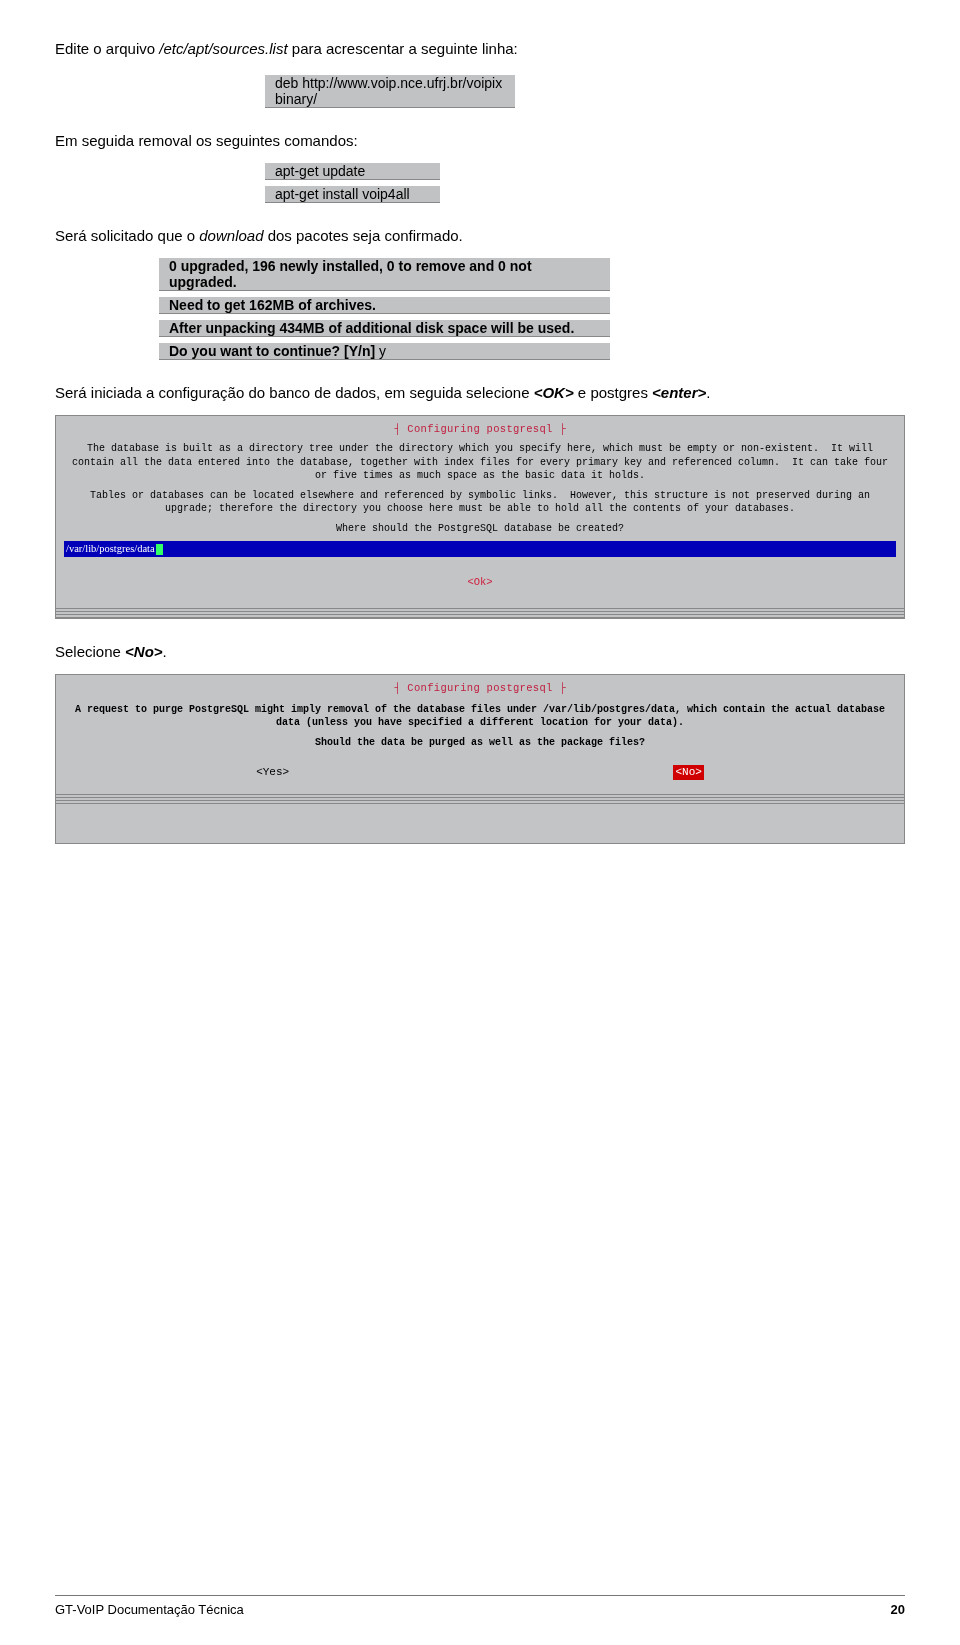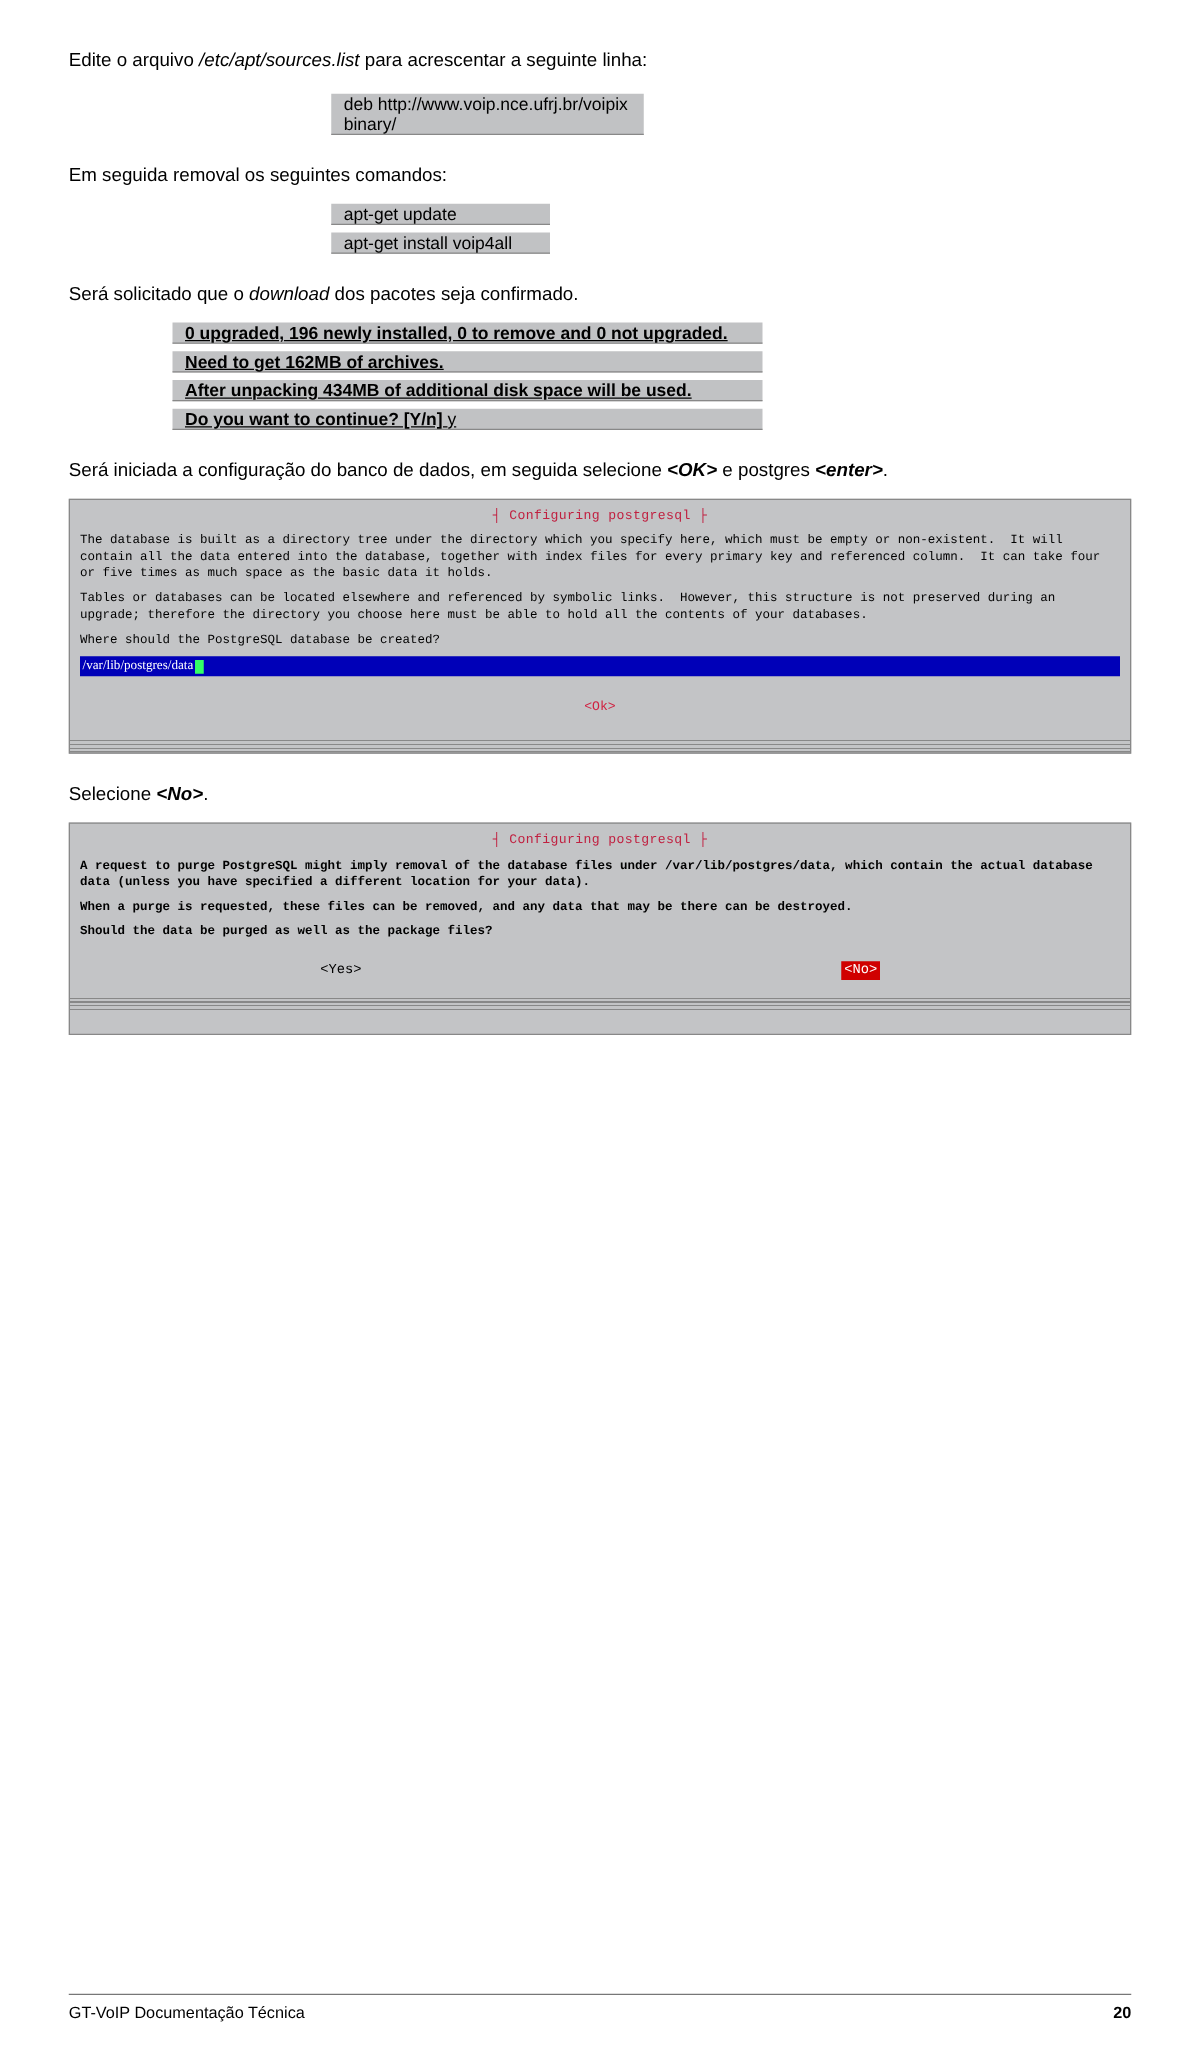--- a/index.html
+++ b/index.html
@@ -25,23 +25,22 @@
   }
   .code-indent {
     margin-left: 210px;
     margin-right: 390px;
   }
   .code-indent2 {
     margin-left: 210px;
     margin-right: 465px;
   }
   .code-wide {
-    margin-left: 83px;
+    margin-left: 104px;
     margin-right: 295px;
-    text-decoration: underline;
   }
   .para { margin: 24px 0 14px 0; }
   .bold { font-weight: bold; }
   .group { margin-top: 6px; }
   .screenshot {
     margin-top: 10px;
     border: 1px solid #888;
     background: #c3c4c6;
     width: 100%;
     position: relative;
@@ -52,21 +51,21 @@
     line-height: 1.35;
   }
   .ss-title {
     text-align: center;
     color: #c02040;
     font-family: "Courier New", monospace;
     font-size: 10.5px;
     margin-bottom: 6px;
     letter-spacing: 0.3px;
   }
-  .ss-text { margin-bottom: 6px; white-space: pre-wrap; }
+  .ss-text { margin-bottom: 6px; white-space: pre-wrap; text-align: center; }
   .inputline {
     background: #0000b8;
     color: #fff;
     font-family: Liberation Serif, serif;
     font-size: 10.5px;
     padding: 1px 2px;
     margin-top: 4px;
     display: flex;
     align-items: center;
   }
@@ -167,21 +166,20 @@
 </div>
 
 <p class="para">
   <span>Selecione </span><span class="bold italic">&lt;No&gt;</span><span>.</span>
 </p>
 
 <div class="screenshot ss2">
   <div class="ss-title">┤ Configuring postgresql ├</div>
   <div class="body">
     <div class="ss-text">A request to purge PostgreSQL might imply removal of the database files under /var/lib/postgres/data, which contain the actual database data (unless you have specified a different location for your data).</div>
-    <div class="ss-text">When a purge is requested, these files can be removed, and any data that may be there can be destroyed.</div>
     <div class="ss-text">Should the data be purged as well as the package files?</div>
   </div>
   <div class="yesno-row">
     <span class="yes">&lt;Yes&gt;</span>
     <span class="no">&lt;No&gt;</span>
   </div>
   <div class="ss-bottomline" style="margin-top:14px;"></div>
 </div>
 
 <div class="footer">

